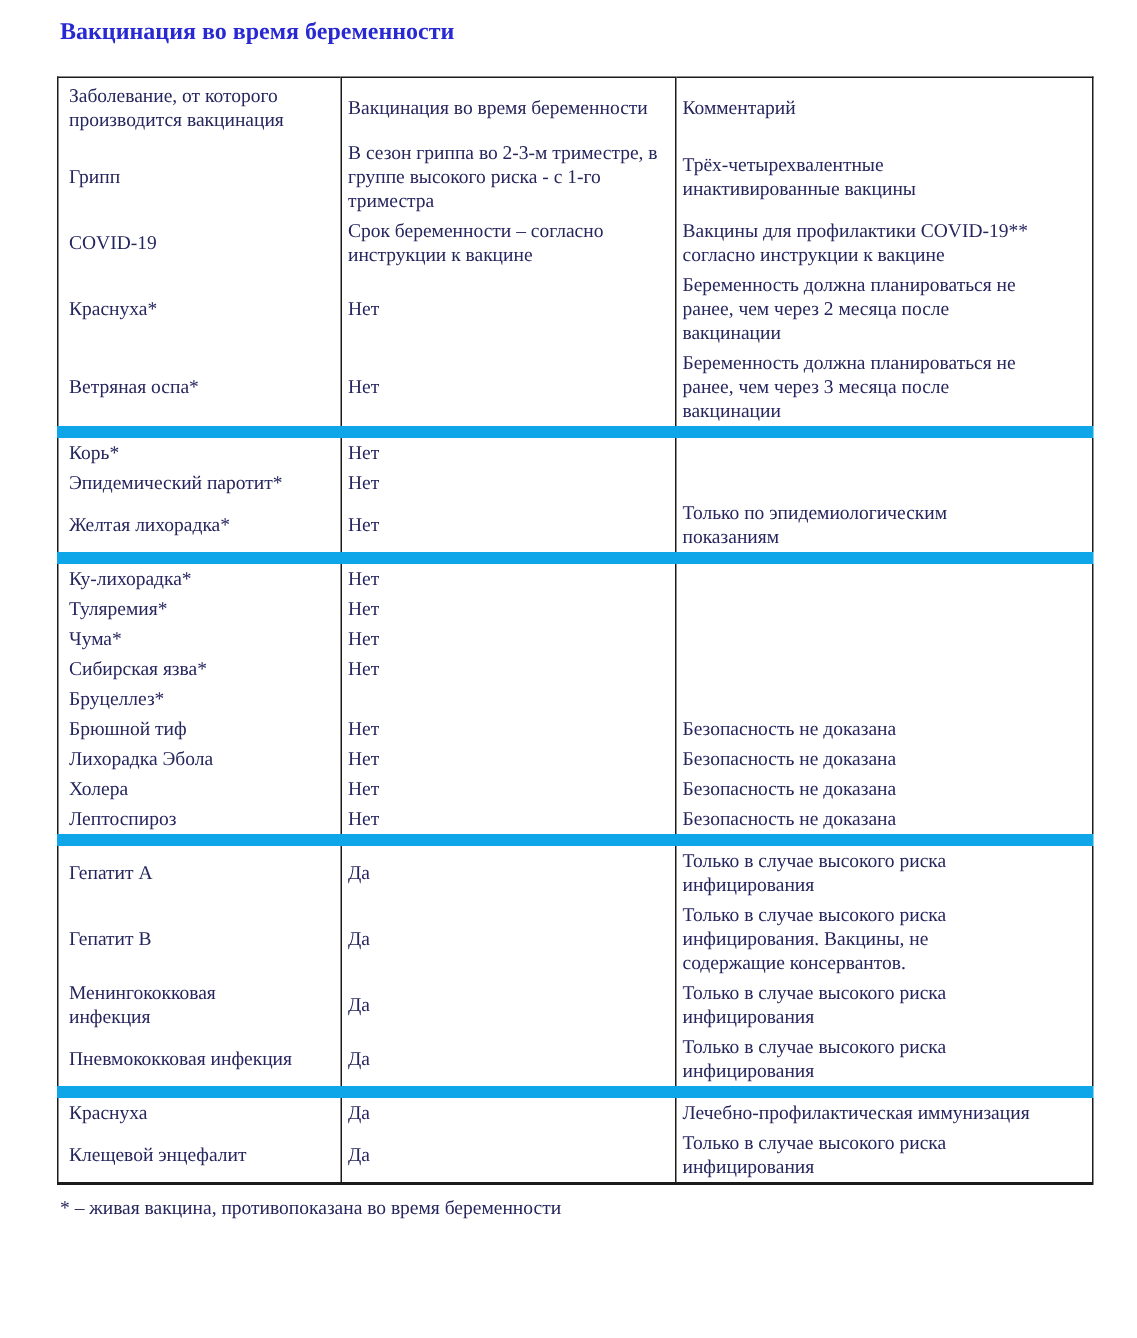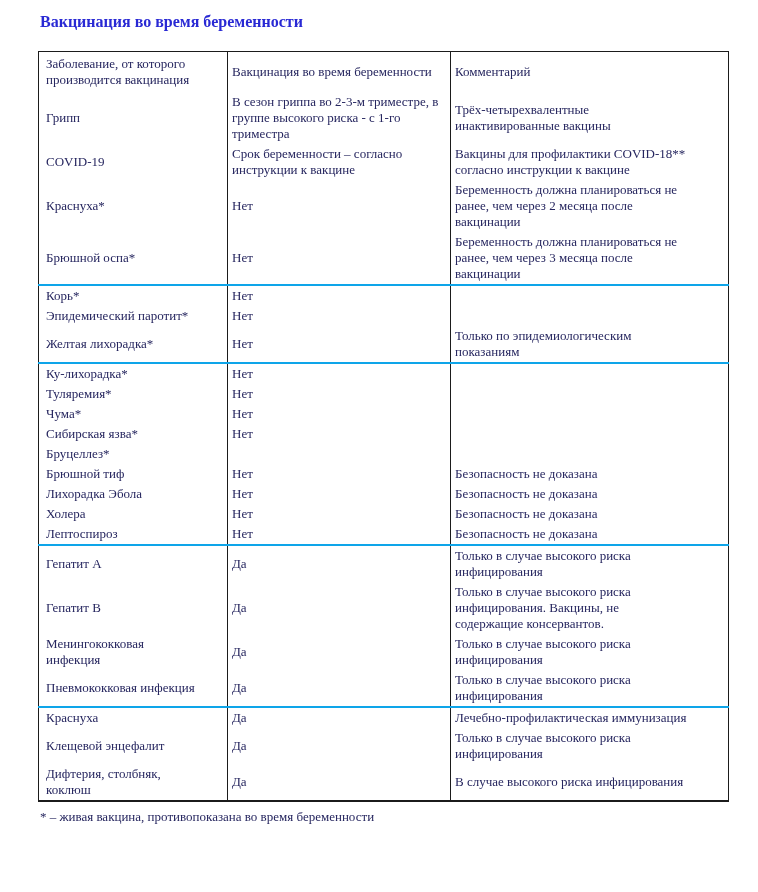--- a/index.html
+++ b/index.html
@@ -42,21 +42,21 @@
     font-weight: normal;
     padding: 2px 4px;
     word-wrap: break-word;
   }
   th + th, td + td {
     border-left: 1px solid #1b1b1b;
   }
   th:first-child, td:first-child { padding-left: 7px; padding-right: 26px; }
   th:nth-child(3), td:nth-child(3) { padding-right: 38px; }
   thead th { height: 36px; }
-  tbody + tbody { border-top: 2px solid #0ea5e9; }
+  tbody + tbody { border-top: 8px solid #0ea5e9; }
   tbody tr { height: 20px; }
   .footnote {
     margin: 7px 0 0 2px;
     font-size: 13px;
     line-height: 16px;
   }
 </style>
 </head>
 <body>
 
@@ -80,29 +80,29 @@
 
   <tbody>
         <tr>
           <td>Грипп</td>
           <td>В сезон гриппа во 2-3-м триместре, в группе высокого риска - с 1-го триместра</td>
           <td>Трёх-четырехвалентные инактивированные вакцины</td>
         </tr>
         <tr>
           <td>COVID-19</td>
           <td>Срок беременности – согласно инструкции к вакцине</td>
-          <td>Вакцины для профилактики COVID-18** согласно инструкции к вакцине</td>
+          <td>Вакцины для профилактики COVID-19** согласно инструкции к вакцине</td>
         </tr>
         <tr>
           <td>Краснуха*</td>
           <td>Нет</td>
           <td>Беременность должна планироваться не ранее, чем через 2 месяца после вакцинации</td>
         </tr>
         <tr>
-          <td>Брюшной оспа*</td>
+          <td>Ветряная оспа*</td>
           <td>Нет</td>
           <td>Беременность должна планироваться не ранее, чем через 3 месяца после вакцинации</td>
         </tr>
       </tbody>
       <tbody>
         <tr>
           <td>Корь*</td>
           <td>Нет</td>
           <td></td>
         </tr>
@@ -190,23 +190,18 @@
         <tr>
           <td>Краснуха</td>
           <td>Да</td>
           <td>Лечебно-профилактическая иммунизация</td>
         </tr>
         <tr>
           <td>Клещевой энцефалит</td>
           <td>Да</td>
           <td>Только в случае высокого риска инфицирования</td>
         </tr>
-        <tr>
-          <td>Дифтерия, столбняк, коклюш</td>
-          <td>Да</td>
-          <td>В случае высокого риска инфицирования</td>
-        </tr>
       </tbody>
     </table>
 
   <div class="footnote">* – живая вакцина, противопоказана во время беременности</div>
 
 </div>
 
 </body></html>

